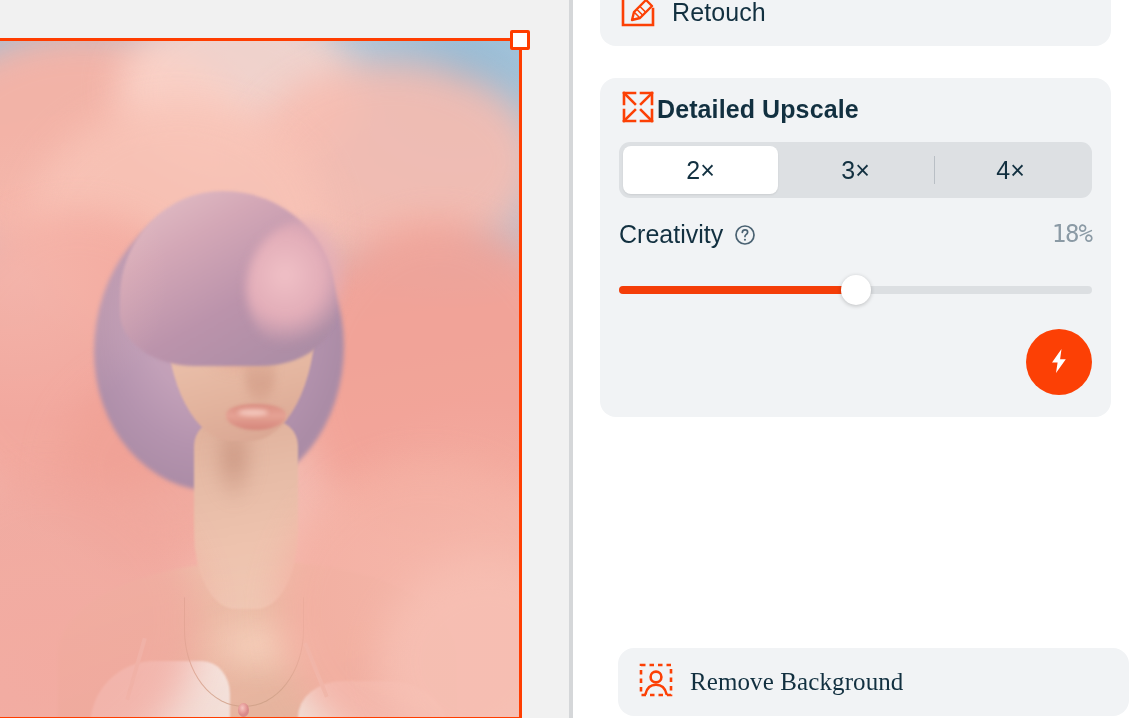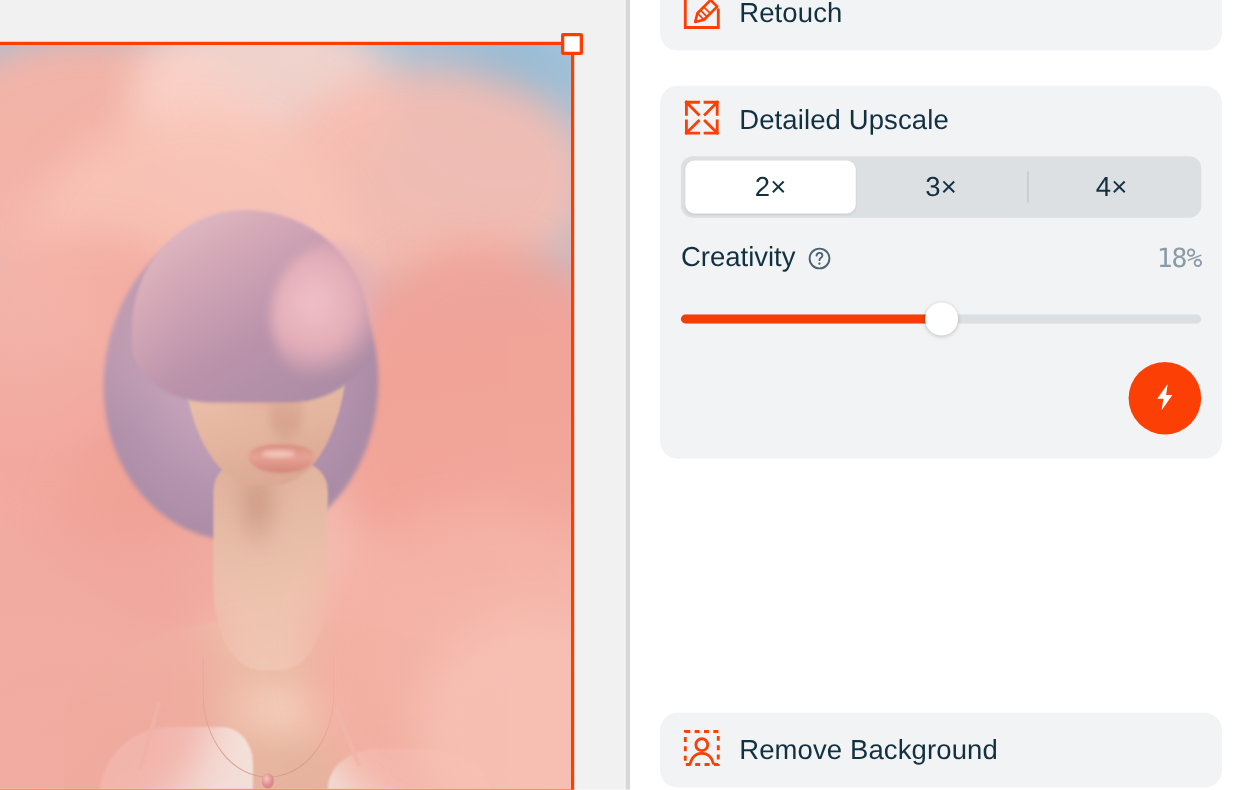--- a/index.html
+++ b/index.html
@@ -217,30 +217,31 @@
     height: 68px;
     padding: 0 19px;
     cursor: pointer;
   }
   .card-row-title {
     font-size: 25px;
     color: #123040;
     letter-spacing: .1px;
   }
   .row-retouch { position: absolute; left: 27px; top: -22px; height: 68px; }
-  .row-removebg { position: absolute; left: 27px; top: 648px; }
+  .row-removebg { position: absolute; left: 45px; top: 648px; font-family: Liberation Serif, serif; }
 
   
   .card-upscale {
     position: absolute; left: 27px; top: 78px;
     padding: 0 19px 22px 19px;
   }
   .card-head {
-    display: flex; align-items: center; gap: 15px;
+    display: flex; align-items: center; 
     height: 62px;
+    font-weight: bold;
   }
 
   
   .segmented {
     display: flex;
     background: #dde0e3;
     border-radius: 11px;
     height: 56px;
     padding: 4px;
     margin-top: 2px;
@@ -264,21 +265,21 @@
   }
 
   
   .field-label {
     display: flex; align-items: center; gap: 11px;
     margin-top: 20px;
     font-size: 25px;
     color: #123040;
   }
   .label-row {
-    display: flex; align-items: center; justify-content: space-between;
+    display: flex; align-items: flex-start; justify-content: space-between;
     margin-top: 22px;
   }
   .label-row .field-label { margin-top: 0; }
   .value-readout {
     font-family: "DejaVu Sans Mono", monospace;
     font-size: 24px;
     color: #8b9aa5;
     letter-spacing: -1px;
   }
   .help-icon { display: inline-flex; width: 22px; height: 22px; cursor: pointer; }

